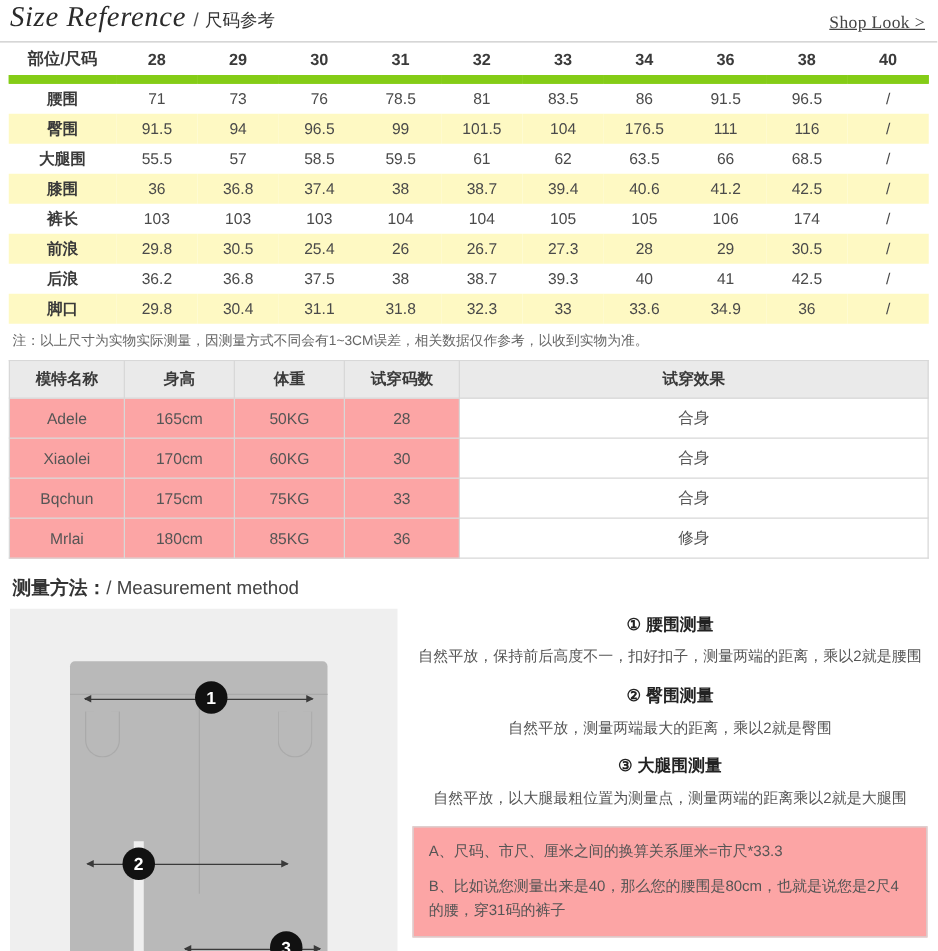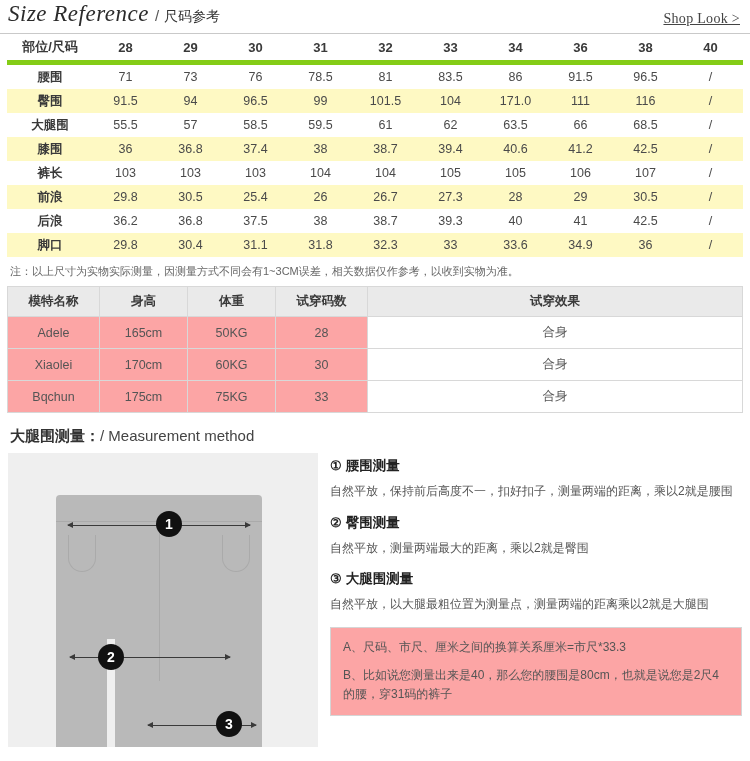--- a/index.html
+++ b/index.html
@@ -73,21 +73,21 @@
     padding: 0;
     height: 24px;
     color: #4a4a4a;
     font-weight: normal;
   }
   .size-table thead th {
     font-weight: bold;
     color: #3a3a3a;
     font-size: 13px;
     height: 26px;
-    border-bottom: 5px solid #84cc16;
+    border-bottom: 7px solid #84cc16;
   }
   .size-table tbody tr.alt {
     background: #fef9c3;
   }
   .size-table tbody tr td:first-child {
     font-weight: bold;
     color: #3a3a3a;
   }
   .col-label { width: 86px; }
 
@@ -234,21 +234,21 @@
     font-family: "Liberation Sans", sans-serif;
   }
   .b1 { left: 148px; top: 58px; }
   .b2 { left: 90px; top: 191px; }
   .b3 { left: 208px; top: 258px; }
 
   .mm-text {
     flex: 1;
     padding-top: 4px;
   }
-  .mm-item { margin-bottom: 13px; }
+  .mm-item { margin-bottom: 13px; text-align: center; }
   .mm-item h4 {
     margin: 0 0 7px 0;
     font-size: 13.5px;
     color: #222;
     font-weight: bold;
   }
   .mm-item h4 .num {
     font-size: 13px;
     margin-right: 4px;
   }
@@ -330,21 +330,21 @@
         <td>/</td>
       </tr>
       <tr class="alt">
         <td>臀围</td>
         <td>91.5</td>
         <td>94</td>
         <td>96.5</td>
         <td>99</td>
         <td>101.5</td>
         <td>104</td>
-        <td>171.0</td>
+        <td>176.5</td>
         <td>111</td>
         <td>116</td>
         <td>/</td>
       </tr>
       <tr>
         <td>大腿围</td>
         <td>55.5</td>
         <td>57</td>
         <td>58.5</td>
         <td>59.5</td>
@@ -371,21 +371,21 @@
       <tr>
         <td>裤长</td>
         <td>103</td>
         <td>103</td>
         <td>103</td>
         <td>104</td>
         <td>104</td>
         <td>105</td>
         <td>105</td>
         <td>106</td>
-        <td>107</td>
+        <td>174</td>
         <td>/</td>
       </tr>
       <tr class="alt">
         <td>前浪</td>
         <td>29.8</td>
         <td>30.5</td>
         <td>25.4</td>
         <td>26</td>
         <td>26.7</td>
         <td>27.3</td>
@@ -458,26 +458,33 @@
           <td class="shade">30</td>
           <td>合身</td>
         </tr>
         <tr>
           <td class="shade">Bqchun</td>
           <td class="shade">175cm</td>
           <td class="shade">75KG</td>
           <td class="shade">33</td>
           <td>合身</td>
         </tr>
+        <tr>
+          <td class="shade">Mrlai</td>
+          <td class="shade">180cm</td>
+          <td class="shade">85KG</td>
+          <td class="shade">36</td>
+          <td>修身</td>
+        </tr>
       </tbody>
     </table>
   </div>
 
   <div class="mm-head">
-    <span class="cn">大腿围测量：</span><span class="en">/ Measurement method</span>
+    <span class="cn">测量方法：</span><span class="en">/ Measurement method</span>
   </div>
 
   <div class="mm-body">
 
     <div class="diagram">
       <div class="pants">
         <div class="pocket-l"></div>
         <div class="pocket-r"></div>
       </div>
       <div class="leg-gap"></div>

